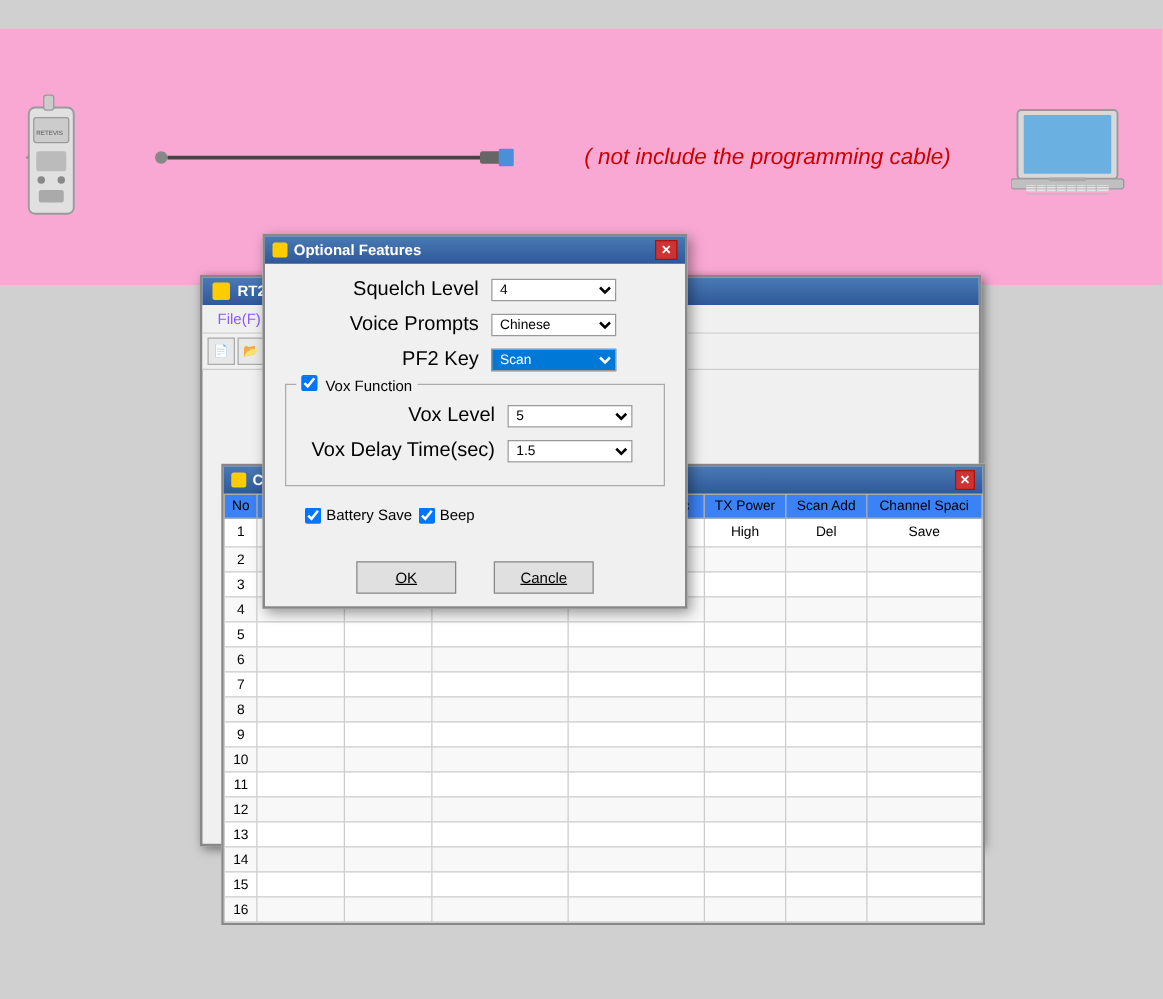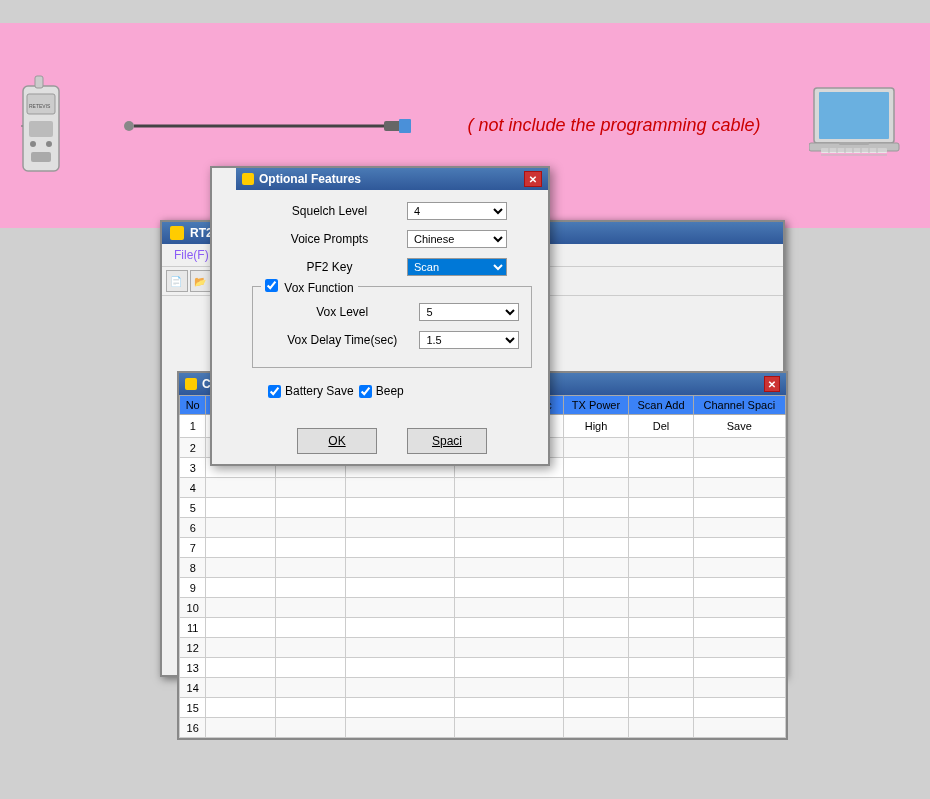--- a/index.html
+++ b/index.html
@@ -153,28 +153,27 @@
     select {
       font-size: 11px;
       padding: 1px 2px;
       border: 1px solid #999;
       background: white;
     }
 
     
     .optional-dialog {
       position: absolute;
-      top: 166px;
+      top: 187px;
       left: 210px;
       width: 340px;
       background: #f0f0f0;
       border: 2px solid #888;
       box-shadow: 3px 3px 10px rgba(0,0,0,0.4);
       z-index: 10;
-      padding-left: 24px;
     }
     .optional-title-bar {
       background: linear-gradient(to bottom, #4a7ab5, #2f5899);
       color: white;
       padding: 3px 6px;
       display: flex;
       align-items: center;
       gap: 5px;
       font-size: 12px;
       font-weight: bold;
@@ -196,23 +195,24 @@
 
     .form-body {
       padding: 12px 16px;
     }
     .form-row {
       display: flex;
       align-items: center;
       margin-bottom: 10px;
     }
     .form-label {
-      text-align: center;
+      text-align: right;
       width: 155px;
-      font-size: 12px;
+      margin-right: 10px;
+      font-size: 16px;
     }
     .form-control {
       width: 100px;
     }
     .form-control select {
       width: 100%;
     }
 
     
     .group-box {
@@ -585,15 +585,15 @@
       </div>
       <div class="checkbox-item">
         <input type="checkbox" checked="" style="">
         <span>Beep</span>
       </div>
     </div>
   </div>
 
   <div class="dialog-buttons">
     <button class="dialog-btn">OK</button>
-    <button class="dialog-btn">Spaci</button>
+    <button class="dialog-btn">Cancle</button>
   </div>
 </div>
 
 </body></html>

